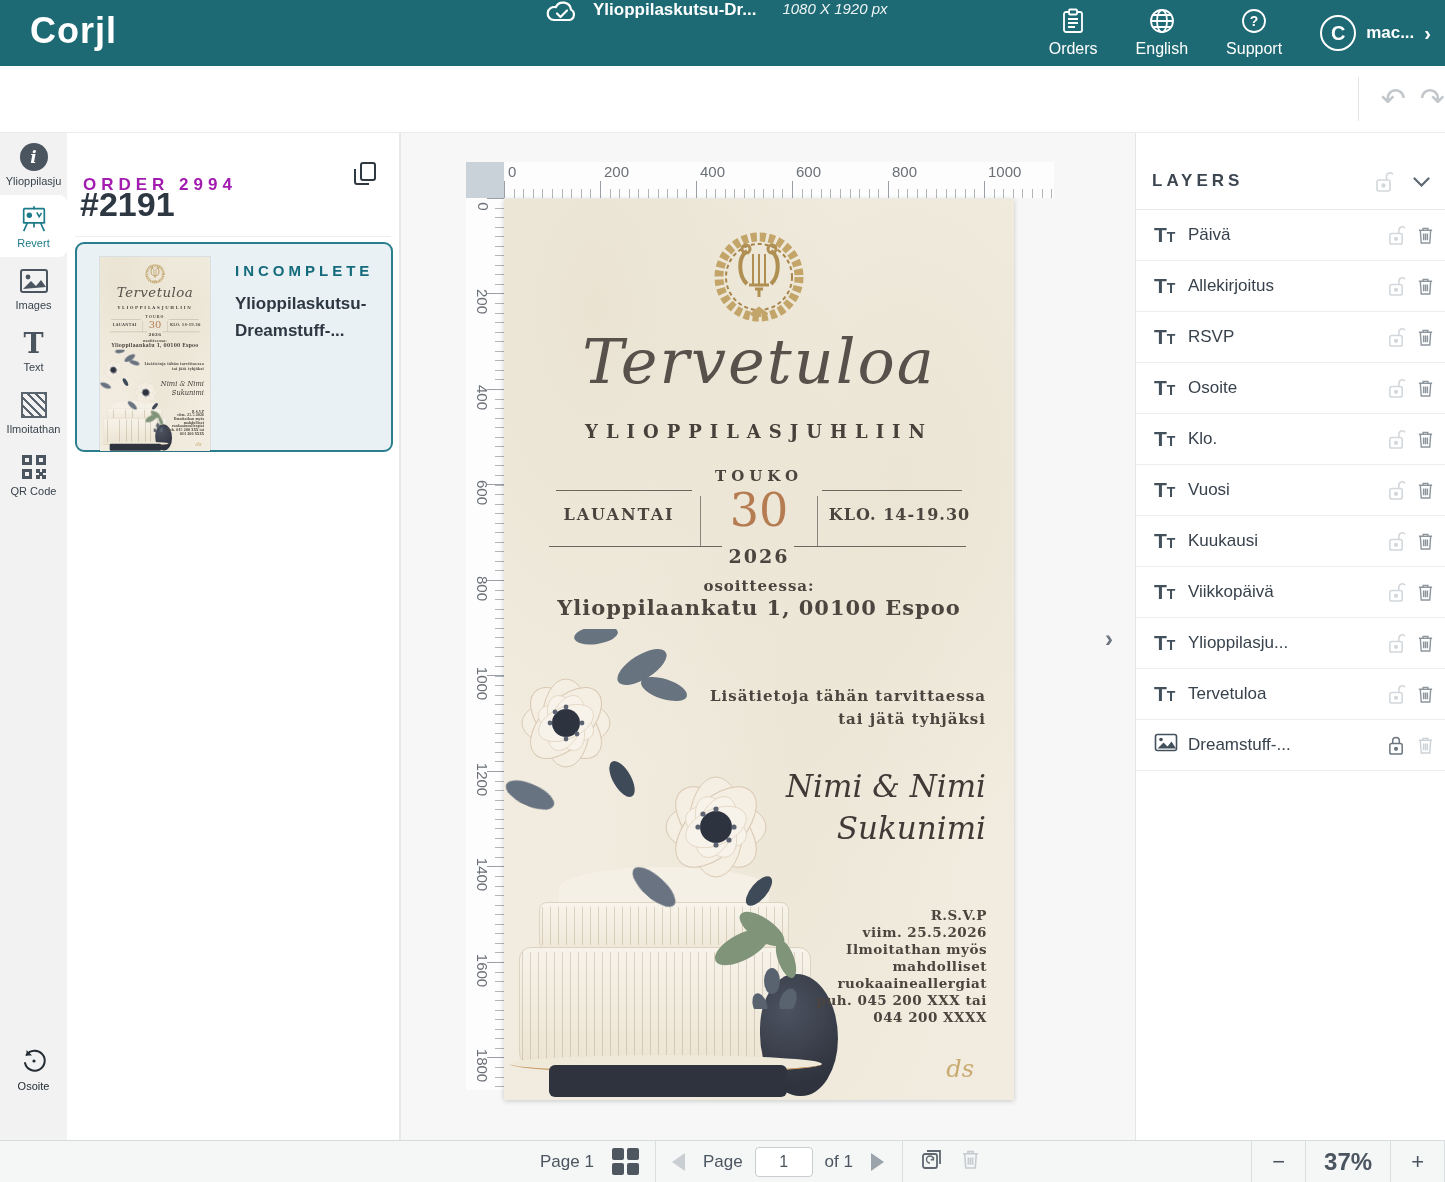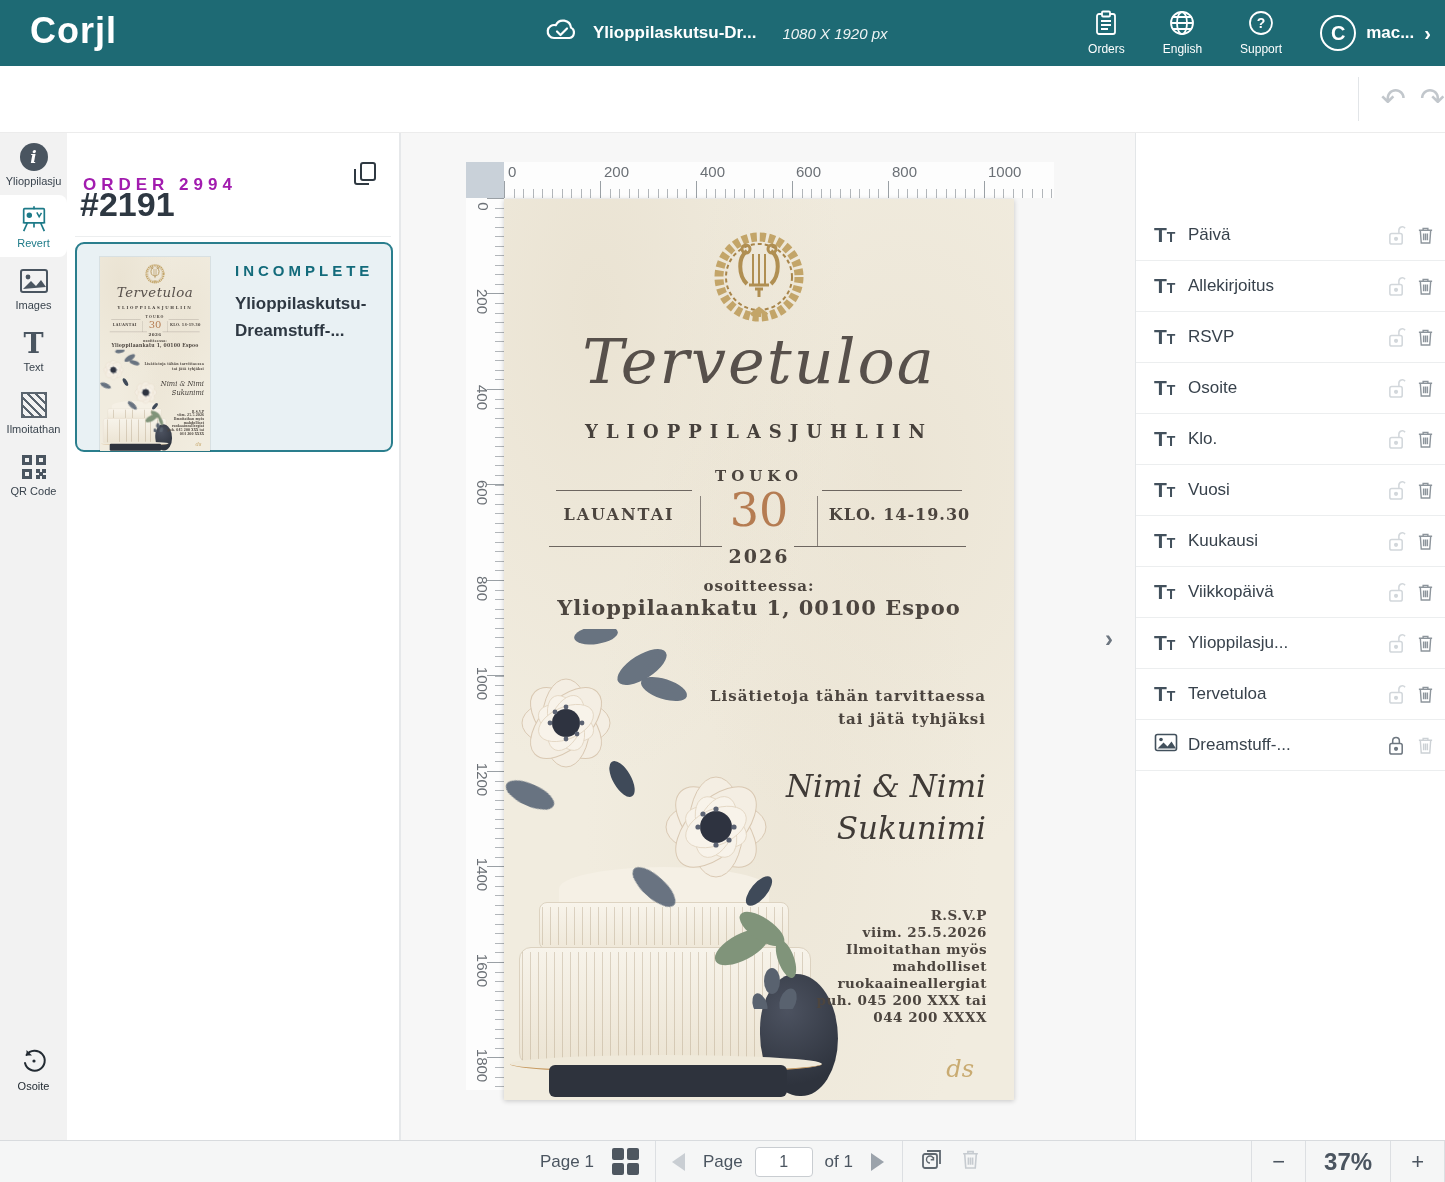--- a/index.html
+++ b/index.html
@@ -5,28 +5,28 @@
   * { box-sizing: border-box; margin: 0; padding: 0; }
   html,body { width:1445px; height:1182px; overflow:hidden; background:#fff;
     font-family:"Liberation Sans", sans-serif; }
 
   
   .header { position:absolute; left:0; top:0; width:1445px; height:66px;
     background:#1e6a74; color:#fff; }
   .logo { position:absolute; left:30px; top:10px; font-size:36px; font-weight:bold;
     letter-spacing:1px; }
   .header-center { position:absolute; left:545px; top:0; height:66px; display:flex;
-    align-items:center; gap:14px; }
+    align-items:flex-start; gap:14px; }
   .file-name { font-size:17px; font-weight:bold; }
   .file-dims { font-size:15px; font-style:italic; opacity:.92; margin-left:12px; }
   .header-right { position:absolute; right:14px; top:0; height:66px; display:flex;
     align-items:center; gap:38px; }
   .hdr-item { display:flex; flex-direction:column; align-items:center; gap:2px;
     cursor:pointer; }
-  .hdr-item .lbl { font-size:12px; }
+  .hdr-item .lbl { font-size:16px; }
   .account { display:flex; align-items:center; gap:10px; cursor:pointer; }
   .c-badge { width:36px; height:36px; border:2px solid #fff; border-radius:50%;
     display:flex; align-items:center; justify-content:center; font-weight:bold;
     font-size:20px; }
   .account .lbl { font-size:17px; font-weight:bold; }
   .account .chev { font-size:20px; font-weight:bold; }
 
   
   .toolbar { position:absolute; left:0; top:66px; width:1445px; height:67px;
     background:#fff; border-bottom:1px solid #ececec; display:flex; align-items:center;
@@ -634,20 +634,35 @@
       <span>puh. 045 200 XXX tai</span><br>
       <span>044 200 XXXX</span>
     </div>
     <div class="f inv-ds">ds</div>
   </div>
 
   <div class="collapse-handle">›</div>
 </div>
 
 <div class="layers">
+  <div class="layers-header">
+    <span class="layers-title">LAYERS</span>
+    <span class="hdr-lock">
+      <svg width="20" height="22" viewBox="0 0 20 22" fill="none" stroke="#d2d7db" stroke-width="1.6">
+        <rect x="3" y="9" width="13" height="11" rx="2"></rect>
+          <circle cx="9.5" cy="14.5" r="1.4" fill="#d2d7db"></circle>
+        <path d="M12.5 9 V5.5 A3.6 3.6 0 0 1 19 3.4"></path>
+      </svg>
+    </span>
+    <span class="hdr-chev">
+      <svg width="17" height="10" viewBox="0 0 17 10" fill="none" stroke="#5f6870" stroke-width="2.2" stroke-linecap="round">
+          <path d="M1.5 1.5 L8.5 8.5 L15.5 1.5"></path>
+        </svg>
+    </span>
+  </div>
 
   <div class="layer-row" style="top:77px">
     <span class="tt-icon">T<span class="sm">T</span></span>
     <span class="layer-name">Päivä</span>
     <span class="row-icons">
       <svg width="19" height="21" viewBox="0 0 20 22" fill="none" stroke="#d2d7db" stroke-width="1.6">
           <rect x="3" y="9" width="13" height="11" rx="2"></rect>
           <circle cx="9.5" cy="14.5" r="1.4" fill="#d2d7db"></circle>
           <path d="M12.5 9 V5.5 A3.6 3.6 0 0 1 19 3.4"></path>
         </svg>

